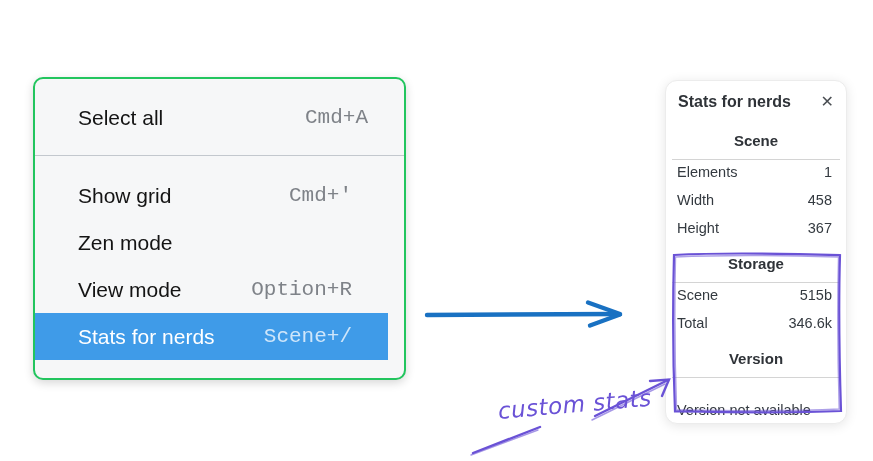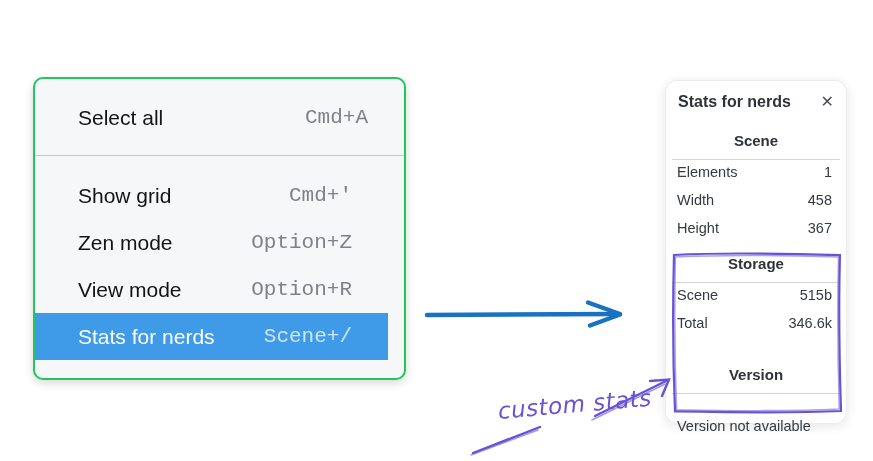--- a/index.html
+++ b/index.html
@@ -69,21 +69,20 @@
       </div>
     </div>
     <div class="menu-divider"></div>
     <div class="menu-section-2">
       <div class="menu-item">
         <span class="mi-label">Show grid</span>
         <span class="mi-shortcut">Cmd+'</span>
       </div>
       <div class="menu-item">
         <span class="mi-label">Zen mode</span>
-        <span class="mi-shortcut">Option+Z</span>
       </div>
       <div class="menu-item">
         <span class="mi-label">View mode</span>
         <span class="mi-shortcut">Option+R</span>
       </div>
       <div class="menu-item active">
         <span class="mi-label">Stats for nerds</span>
         <span class="mi-shortcut">Scene+/</span>
       </div>
     </div>
@@ -122,21 +121,21 @@
     <div class="hr"></div>
     <div class="stat-row">
       <span>Scene</span>
       <span>515b</span>
     </div>
     <div class="stat-row">
       <span>Total</span>
       <span>346.6k</span>
     </div>
 
-    <div class="sec-heading" style="margin-top:20px;">Version</div>
+    <div class="sec-heading" style="margin-top:4px;">Version</div>
     <div class="hr"></div>
     <div class="note-row">Version not available</div>
   </div>
 
   <svg class="purple-box" width="182" height="170" viewBox="0 0 182 170">
     <g stroke="#6a52d6" fill="none" stroke-linecap="round">
       <path stroke-width="2.2" d="M 8 6 C 52 3.6, 122 4.6, 174 6.2 C 172.6 52, 173.6 118, 175 162 C 122 164.4, 56 163.2, 9 162.4 C 7.2 120, 6.6 58, 8 6 Z"></path>
       <path stroke-width="1.4" opacity="0.55" d="M 9.5 8 C 55 5.8, 120 6.4, 172.5 8 C 171.4 54, 172 120, 173.2 160 C 120 162.6, 58 161.6, 10.6 160.6 C 9 118, 8.4 60, 9.5 8 Z"></path>
     </g>
   </svg>

